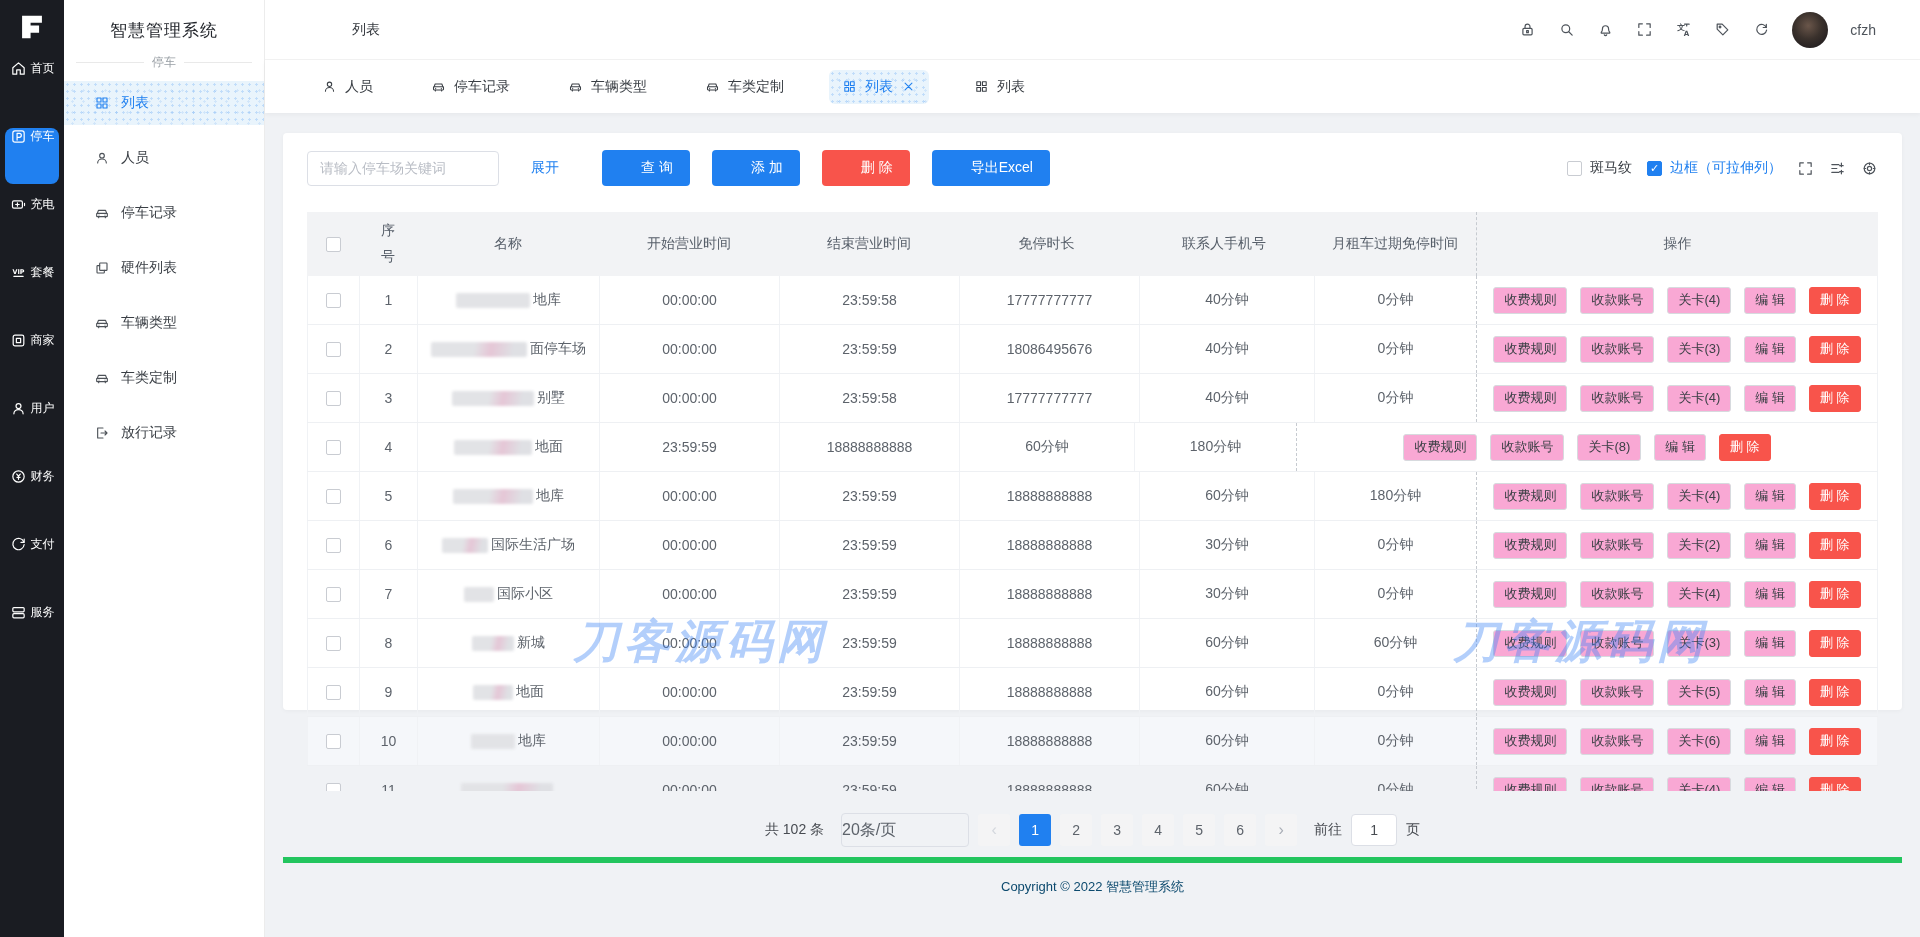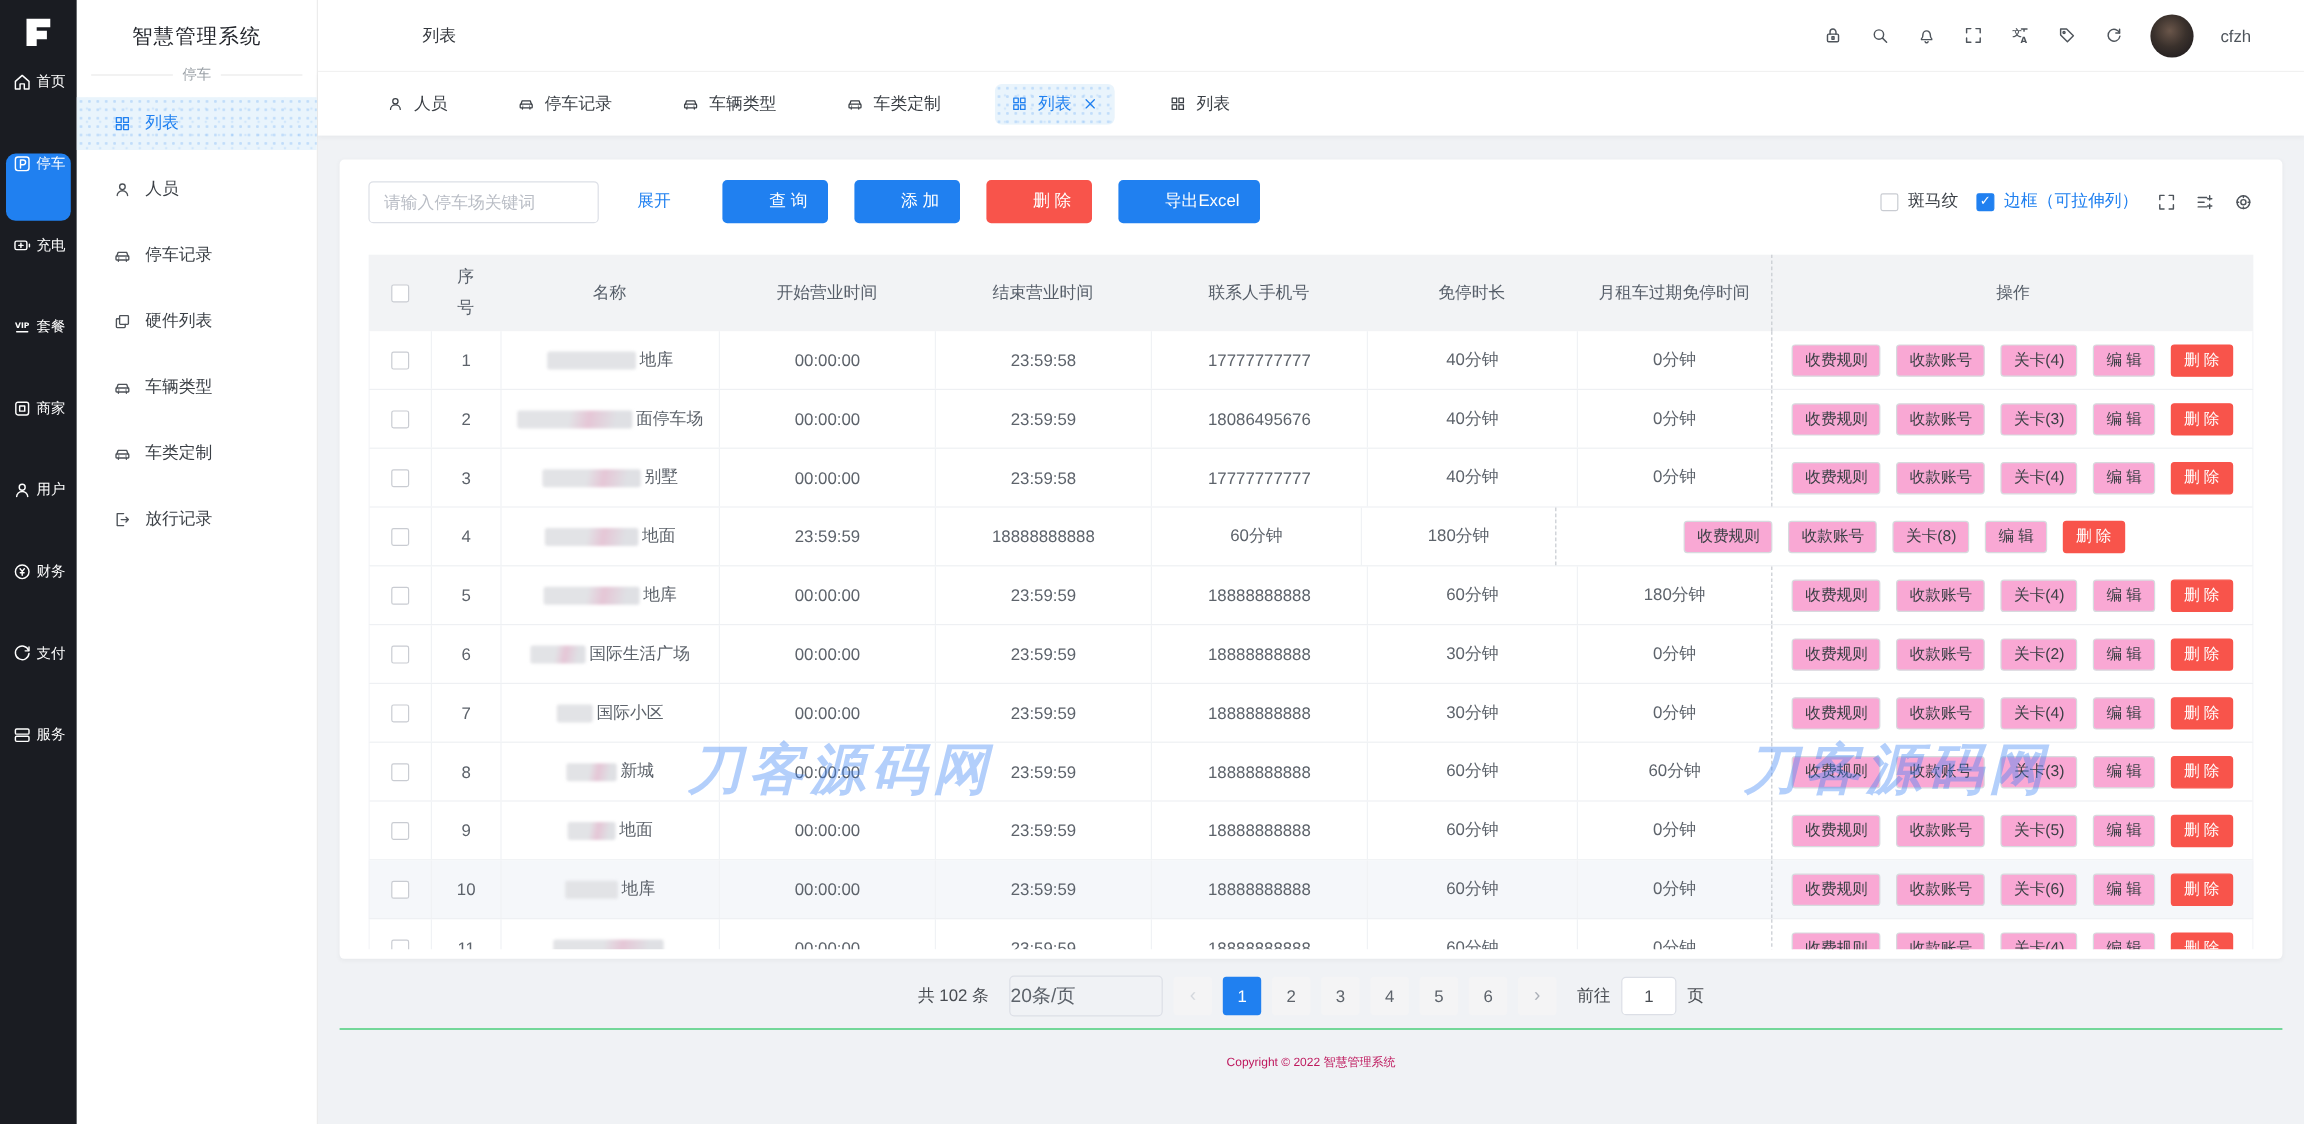--- a/index.html
+++ b/index.html
@@ -45,21 +45,21 @@
   .tabbar{height:53px;background:#fff;display:flex;align-items:center;gap:32px;padding:0 42px 0 44px;box-shadow:0 2px 4px rgba(0,0,0,.04);flex:none;position:relative;z-index:2}
   .tab{display:flex;align-items:center;gap:8px;color:#3a3f45;cursor:pointer;padding:8px 13px;border-radius:6px}
   .tab .icon{width:15px;height:15px}
   .tab.active{color:var(--primary,#2080f0)}
   .tab-close{width:12px;height:12px;display:none}
   .tab.active .tab-close{display:inline-flex}
   .tabbar-grid{margin-left:auto;width:17px;height:17px;color:#4e545b;cursor:pointer}
 
   
   .content{flex:1;background:#f0f2f5;padding:20px 18px 0}
-  .card{position:relative;background:#fff;border-radius:4px;height:666px;padding:17px 24px 16px;box-shadow:0 1px 4px rgba(0,0,0,.04)}
+  .card{position:relative;background:#fff;border-radius:4px;height:577px;padding:17px 24px 16px;box-shadow:0 1px 4px rgba(0,0,0,.04)}
 
   .toolbar{display:flex;align-items:center;height:36px}
   .search-input{width:192px;height:35px;border:1px solid #dcdfe6;border-radius:4px;padding:0 12px;font-size:14px;color:#333;outline:none}
   .search-input::placeholder{color:#b9bdc5}
   .expand-link{display:flex;align-items:center;gap:4px;color:var(--primary,#2080f0);margin:0 28px 0 32px;cursor:pointer}
   .expand-link .icon{width:11px;height:11px}
   .btn{height:36px;border:none;border-radius:4px;color:#fff;font-size:14px;display:inline-flex;align-items:center;gap:8px;padding:0 17px;margin-right:22px;cursor:pointer;font-family:inherit}
   .btn .icon{width:14px;height:14px}
   .btn.blue{background:var(--primary,#2080f0)}
   .btn.red{background:var(--danger,#f8544b)}
@@ -97,21 +97,21 @@
   .pg-total{margin-right:8px}
   .pg-size{width:128px;height:34px;border:1px solid #dcdfe6;border-radius:4px;display:flex;align-items:center;justify-content:flex-start;gap:26px;color:#5d636b;font-size:16px;cursor:pointer}
   .pg-size .icon{width:11px;height:11px;color:#9aa0a6}
   .pg-btn{min-width:32px;height:32px;border:none;border-radius:3px;background:#f4f4f5;color:#5d636b;font-size:14px;display:inline-flex;align-items:center;justify-content:center;cursor:pointer;font-family:inherit}
   .pg-btn.arrow{color:#a9aeb6;font-size:16px}
   .pg-btn.disabled{color:#d3d7dd}
   .pg-btn.active{background:var(--primary,#2080f0);color:#fff}
   .pg-goto{display:flex;align-items:center;gap:9px;margin-left:8px}
   .goto-input{width:46px;height:32px;border:1px solid #dcdfe6;border-radius:4px;text-align:center;font-size:14px;color:#484c52;outline:none}
 
-  .footer{border-top:1px solid #22c55e;margin:0 -24px;height:54px;display:flex;align-items:center;justify-content:center;color:#be185d;font-size:10px}
+  .footer{border-top:6px solid #22c55e;margin:0 -24px;height:54px;display:flex;align-items:center;justify-content:center;color:#0c4a6e;font-size:13px}
 </style>
 </head>
 <body>
 
 <nav class="rail">
   <span class="icon logo-icon">
       <svg viewBox="0 0 24 24">
         <path d="M5 4h14v5h-8v2h6v5h-6v4H5z"></path>
       </svg>
     </span>
@@ -476,22 +476,22 @@
         <div class="thead">
           <div class="th c0">
               <span class="checkbox"></span>
             </div>
           <div class="th c1">
               <span class="wrap2">序号</span>
             </div>
           <div class="th c2">名称</div>
           <div class="th c3">开始营业时间</div>
           <div class="th c4">结束营业时间</div>
+          <div class="th c6">免停时长</div>
           <div class="th c5">联系人手机号</div>
-          <div class="th c6">免停时长</div>
           <div class="th c7">月租车过期免停时间</div>
           <div class="th c8">操作</div>
         </div>
         <div id="tbody">
             <div class="trow">
     <div class="td c0">
                 <span class="checkbox"></span>
               </div>
     <div class="td c1 f-no">1</div>
     <div class="td c2">

